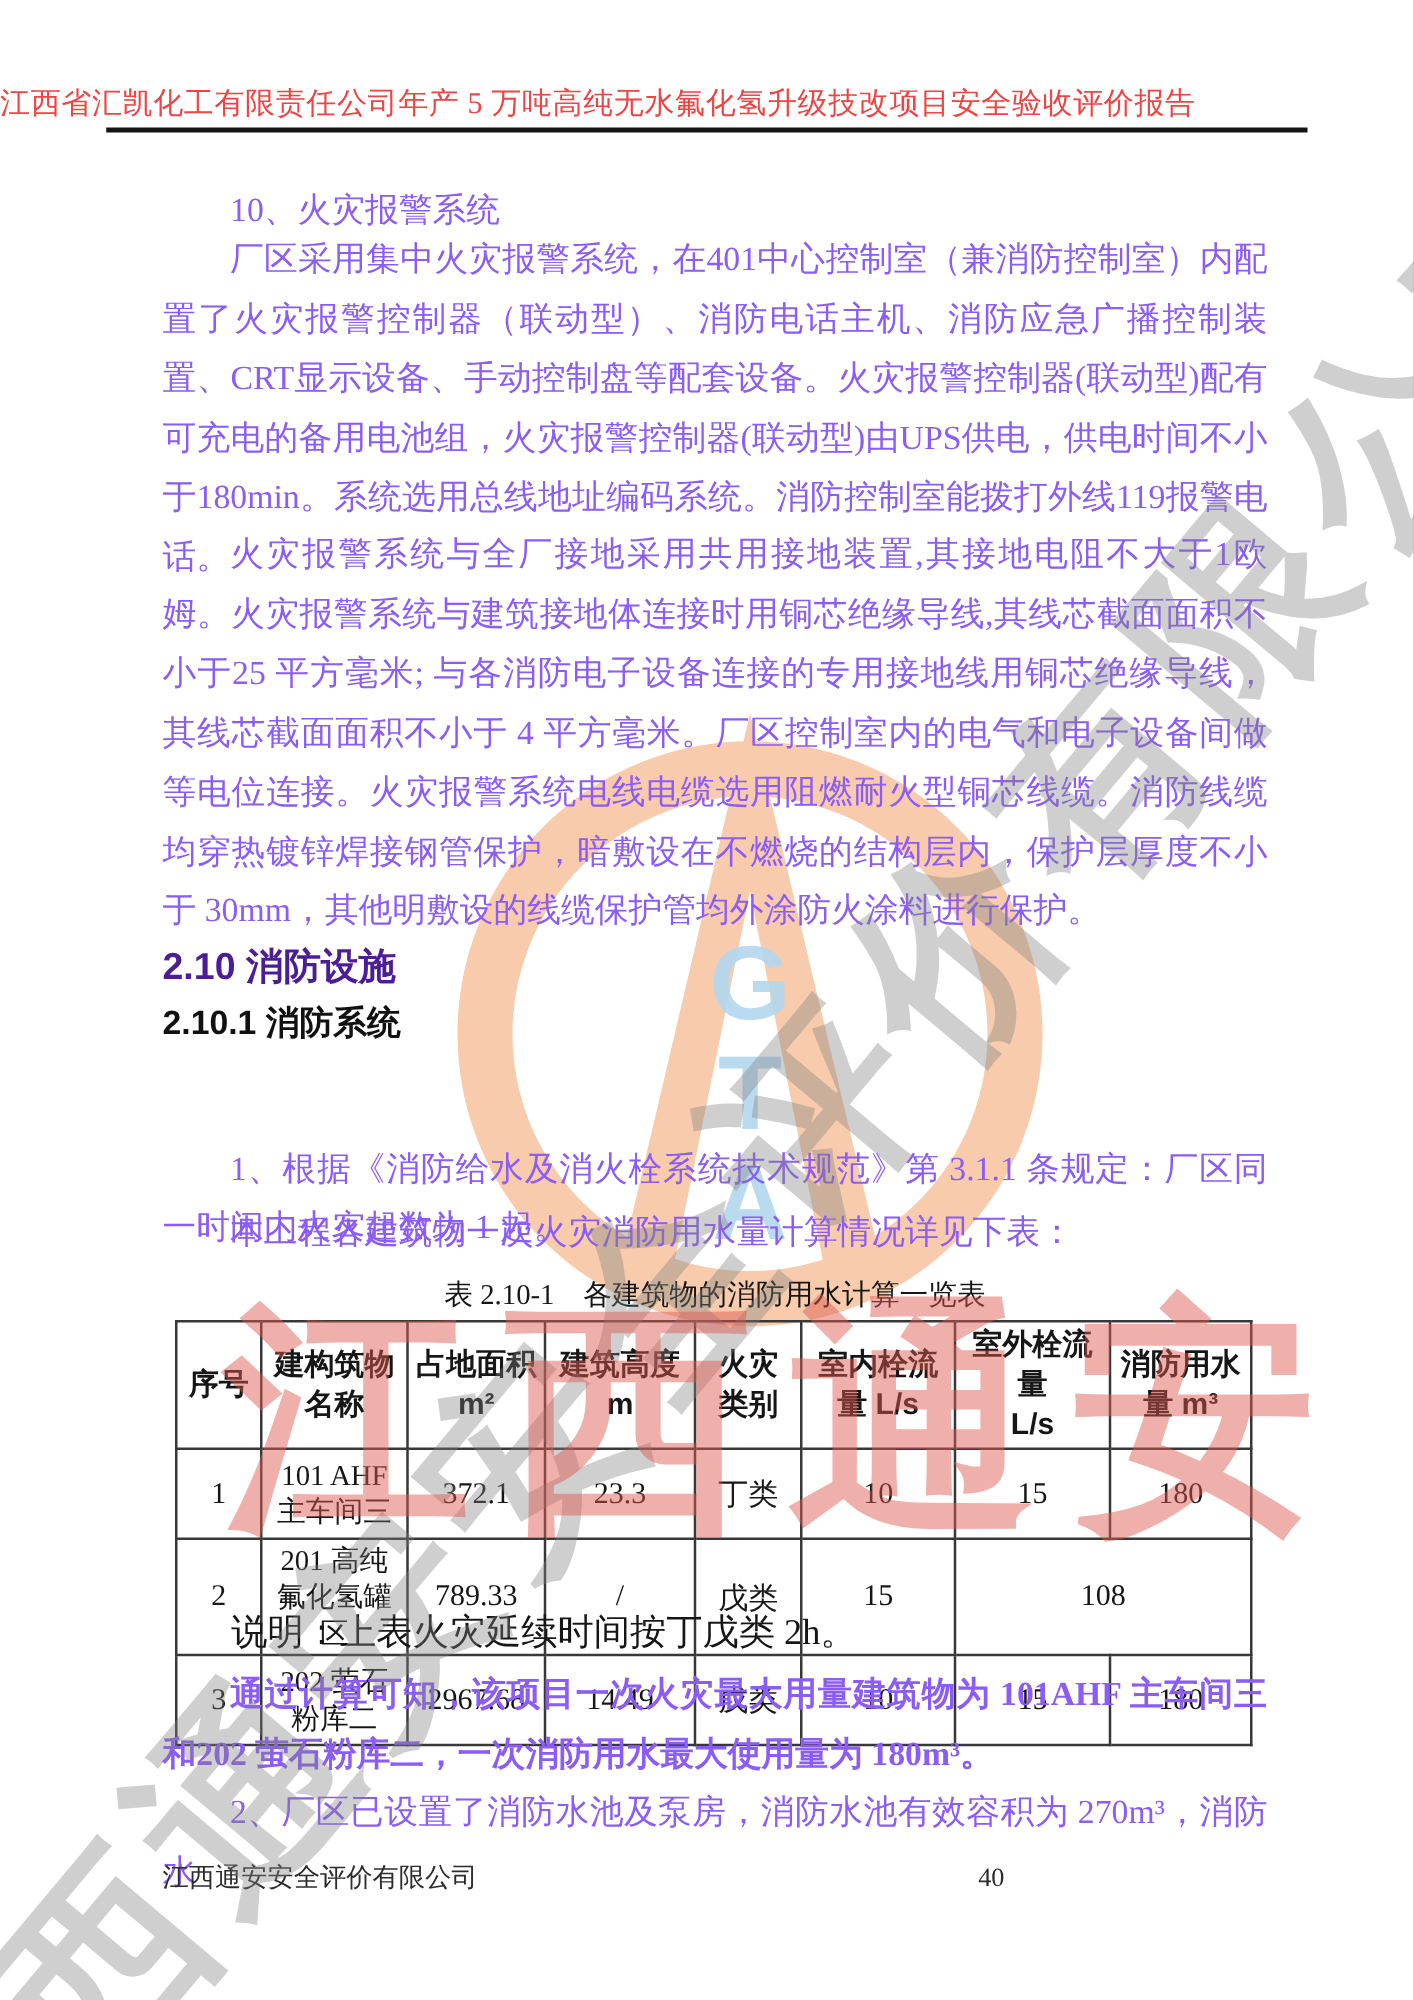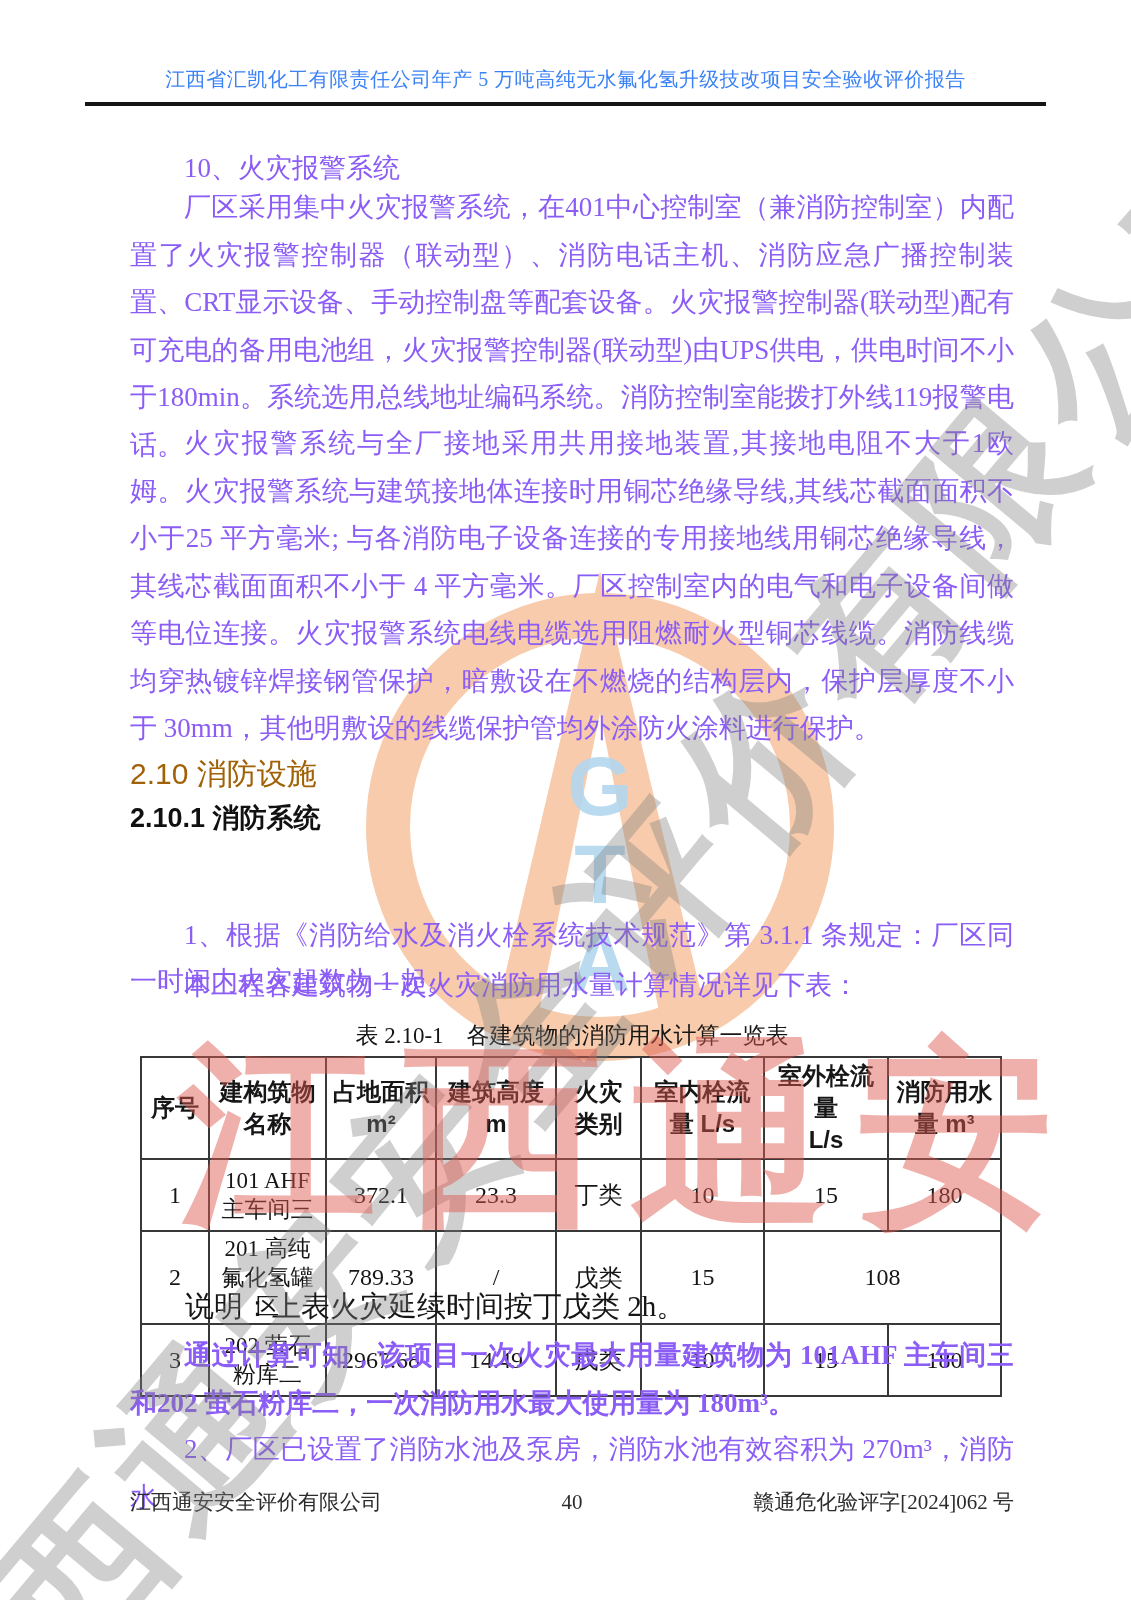--- a/index.html
+++ b/index.html
@@ -5,36 +5,36 @@
   * { margin:0; padding:0; box-sizing:border-box; }
   html,body { background:#9a9a9a; }
   .page {
     position:relative; width:1131px; height:1600px; margin:0 auto;
     background:#ffffff; overflow:hidden;
     font-family:"Liberation Serif","DejaVu Serif",serif; color:#1b1b1b;
   }
   
   .header-title {
     position:absolute; top:66px; left:0; width:100%;
-    text-align:center; font-size:20px; color:#3b82f6; letter-spacing:.5px; z-index:10;
+    font-size:24px; color:#ef4444; letter-spacing:.5px; z-index:10;
   }
   .header-rule {
     position:absolute; top:102px; left:85px; width:961px; height:4px;
     background:#141414; z-index:10;
   }
   
   .content { position:absolute; left:130px; top:0; width:884px; z-index:10; }
   .blk { position:absolute; left:0; width:884px; }
   .body-par {
     font-size:27px; line-height:47.5px; text-align:justify;
     text-justify:inter-ideograph; text-indent:2em; color:#8b5cf6;
   }
   .sec-h1 {
     font-family:"Liberation Sans","DejaVu Sans",sans-serif;
-    font-weight:400; font-size:30px; line-height:40px; color:#a16207;
+    font-weight:700; font-size:30px; line-height:40px; color:#4c1d95;
   }
   .sec-h2 {
     font-family:"Liberation Sans","DejaVu Sans",sans-serif;
     font-weight:700; font-size:27px; line-height:36px; color:#111;
   }
   .tbl-caption { font-size:23px; line-height:32px; text-align:center; color:#161616; }
   .note-line { font-size:29px; line-height:40px; padding-left:55px; color:#161616; }
   
   .water-table {
     border-collapse:collapse; width:860px; table-layout:fixed;
@@ -194,20 +194,19 @@
     </table>
 
     <div class="blk note-line" style="top:1286px;">说明：上表火灾延续时间按丁戊类 2h。</div>
     <div class="blk body-par" style="top:1332px;font-weight:bold;">通过计算可知，该项目一次火灾最大用量建筑物为 101AHF 主车间三和202 萤石粉库二，一次消防用水最大使用量为 180m³。</div>
     <div class="blk body-par" style="top:1426px;">2、厂区已设置了消防水池及泵房，消防水池有效容积为 270m³，消防水</div>
   </div>
 
   <div class="footer">
     <div class="f-left">江西通安安全评价有限公司</div>
     <div class="f-center">40</div>
-    <div class="f-right">赣通危化验评字[2024]062 号</div>
   </div>
 
   <div class="wm-diagonal">江西通安安全评价有限公司</div>
 
   <div class="wm-red">江西通安</div>
 
 </div>
 
 </body></html>

